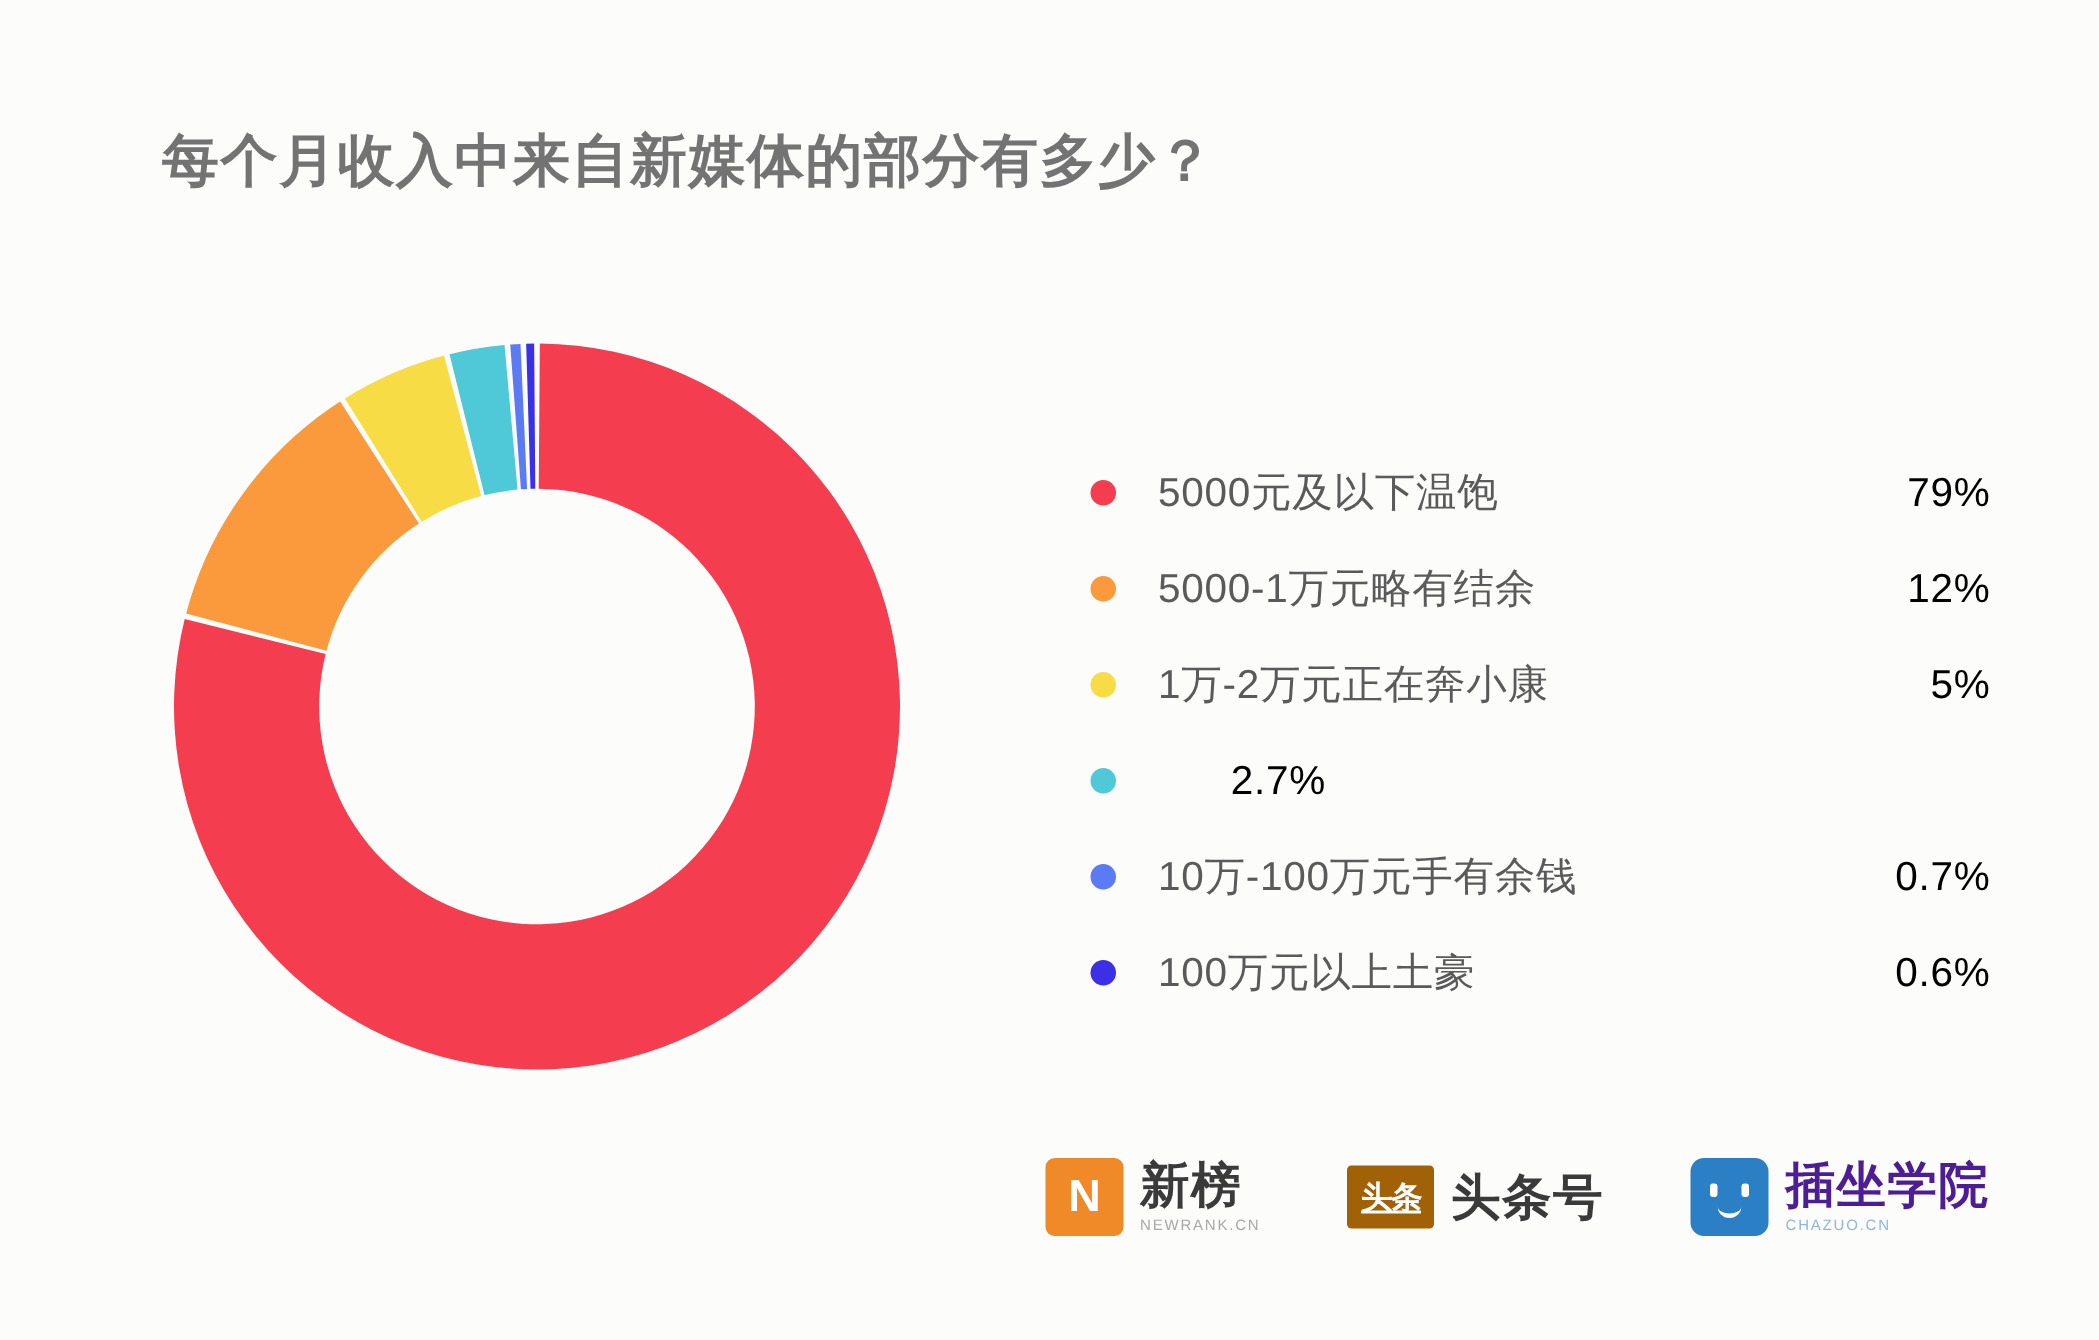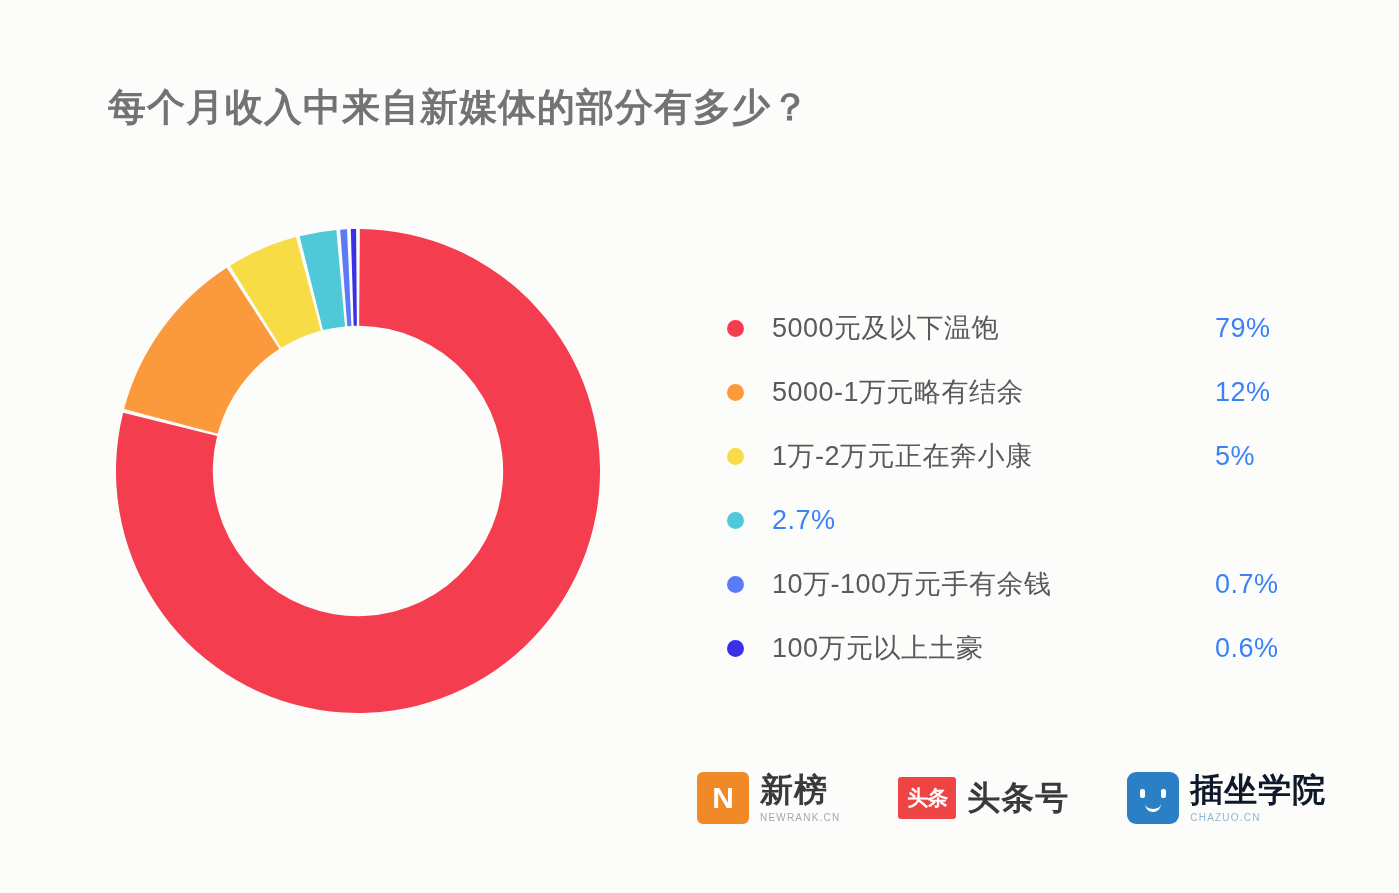--- a/index.html
+++ b/index.html
@@ -62,23 +62,23 @@
   }
   .legend-label {
     font-size: 27px;
     color: #5a5a5a;
     letter-spacing: 0.5px;
     white-space: nowrap;
     flex: 1 1 auto;
   }
   .legend-value {
     font-size: 27px;
-    color: #3b82f6;
+    color: #000000;
     letter-spacing: 0.5px;
-    text-align: left;
+    text-align: right;
     width: 112px;
     flex: 0 0 auto;
   }
 
   
   #footer-logos {
     position: absolute;
     left: 697px;
     top: 772px;
     display: flex;
@@ -101,42 +101,43 @@
     color: #ffffff;
     font-size: 30px;
     font-weight: bold;
     flex: 0 0 auto;
     margin-right: 11px;
     overflow: hidden;
     position: relative;
   }
   .logo-mark.newrank { background: #f08a28; }
   .logo-mark.toutiao {
-    background: #ef4444;
+    background: #a16207;
     width: 58px;
     height: 42px;
     border-radius: 3px;
     font-size: 21px;
     letter-spacing: -1px;
+    text-decoration: underline;
   }
   .logo-mark.chazuo { background: #2b7fc4; border-radius: 9px; }
 
   .logo-text-wrap {
     display: flex;
     flex-direction: column;
     justify-content: center;
   }
   .logo-name {
     font-size: 33px;
     font-weight: bold;
     color: #3a3a3a;
     line-height: 1.05;
     letter-spacing: 1px;
   }
-  .logo-name.blue { color: #0f172a; }
+  .logo-name.blue { color: #4c1d95; }
   .logo-tag {
     font-size: 10px;
     color: #a8a8a8;
     letter-spacing: 1.2px;
     margin-top: 5px;
   }
   .logo-tag.blue { color: #8fb7d8; }
 
   
   .face-dot {

